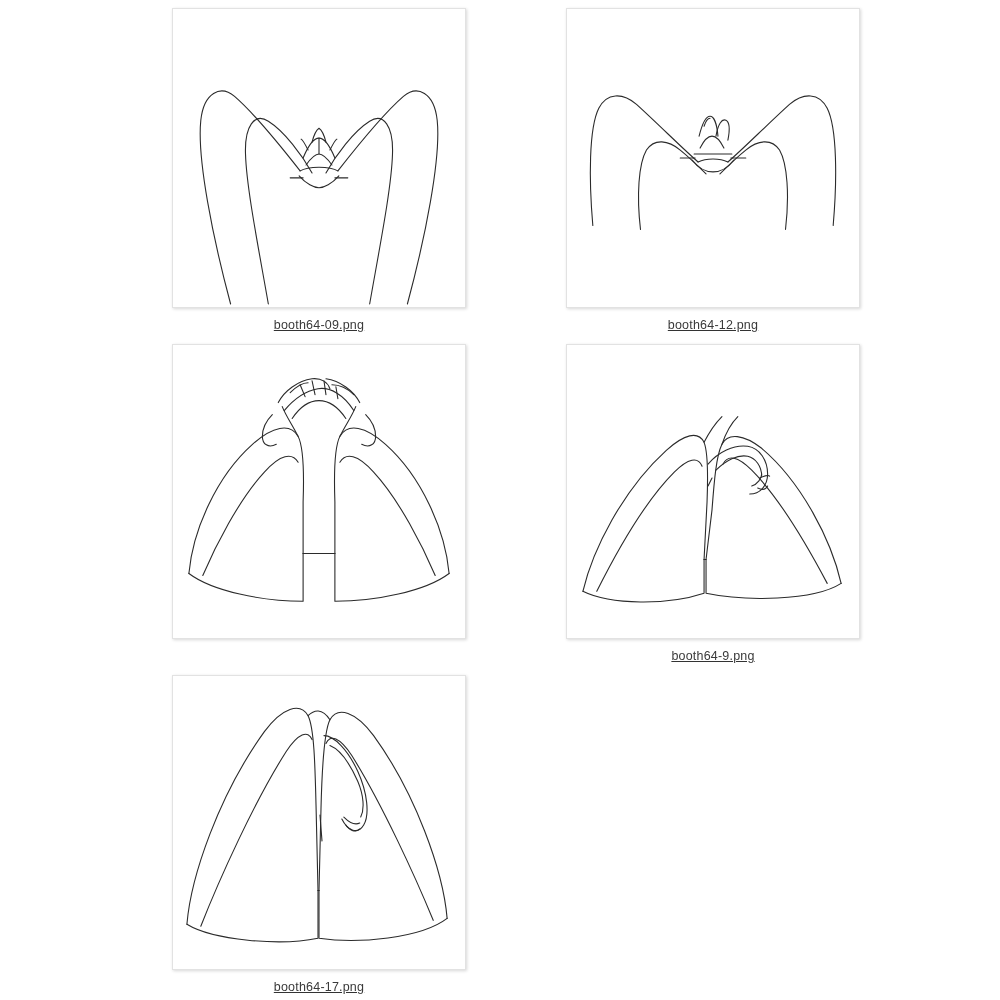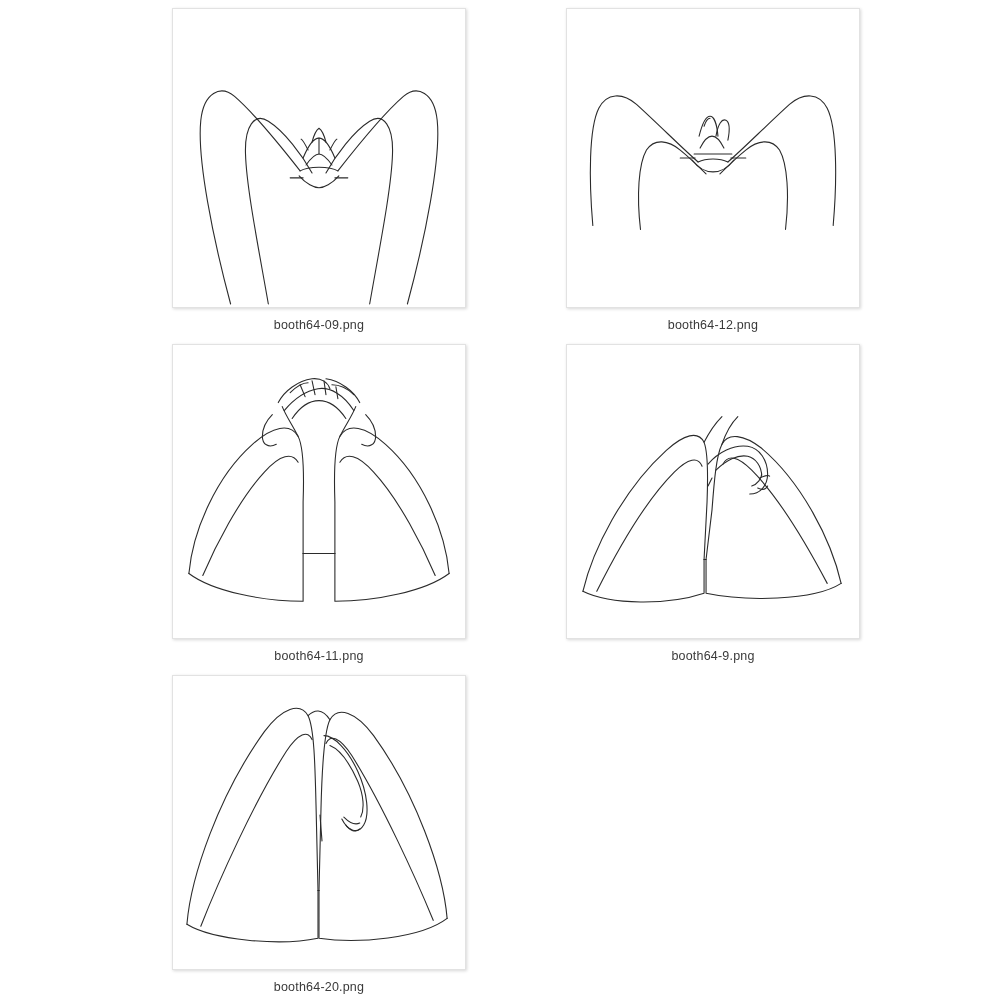--- a/index.html
+++ b/index.html
@@ -13,20 +13,21 @@
     font-family: "Liberation Sans", sans-serif;
     color: #333333;
     overflow: hidden;
   }
   .gallery {
     position: relative;
     width: 1000px;
     height: 1000px;
     box-sizing: border-box;
     padding: 8px 0 0 0;
+    text-decoration: underline;
   }
   .grid {
     display: flex;
     flex-wrap: wrap;
     align-content: flex-start;
     padding-left: 172px;
     box-sizing: border-box;
   }
   .cell {
     width: 394px;
@@ -132,21 +133,20 @@
           <path d="M160 40 C168 40 176 44 182 50"></path>
           <path d="M120 74 C128 62 138 56 147 56 C156 56 166 62 174 74"></path>
           <path d="M128 40 L133 52"></path>
           <path d="M140 36 L143 50"></path>
           <path d="M152 36 L154 50"></path>
           <path d="M164 42 L166 54"></path>
           <path d="M100 70 C94 76 90 84 90 92 C90 100 96 104 104 100"></path>
           <path d="M194 70 C200 76 204 84 204 92 C204 100 198 104 190 100"></path>
         </svg>
       </div>
-      <div class="caption">booth64-11.png</div>
     </div>
 
     <div class="cell row-2">
       <div class="thumb-frame">
         <svg viewBox="0 0 294 295" xmlns="http://www.w3.org/2000/svg" fill="none" stroke="#2b2b2b" stroke-width="1.1" stroke-linecap="round" stroke-linejoin="round">
           <path d="M16 248 C26 206 56 146 100 106 C118 90 132 86 138 98 C142 108 142 132 141 158 L138 216"></path>
           <path d="M16 248 C44 262 102 262 138 250 L138 216"></path>
           <path d="M30 248 C48 212 78 158 108 128 C122 114 132 112 136 122"></path>
           <path d="M276 240 C266 196 236 138 196 104 C178 90 162 88 156 100 C150 112 148 140 146 166 L140 216"></path>
           <path d="M276 240 C248 258 178 258 140 250 L140 216"></path>
@@ -176,17 +176,17 @@
           <path d="M262 246 C244 202 210 128 180 80 C168 62 158 58 154 68"></path>
           <path d="M146 216 L147 216"></path>
           <path d="M136 40 C142 34 150 32 158 44"></path>
           <path d="M152 60 C162 60 176 74 186 96 C196 118 198 140 192 150 C186 160 176 156 170 144"></path>
           <path d="M158 70 C168 74 178 88 186 106 C192 120 193 134 189 142"></path>
           <path d="M172 142 C178 148 184 150 188 148"></path>
           <path d="M174 150 C178 156 184 158 188 154"></path>
           <path d="M148 140 L150 166"></path>
         </svg>
       </div>
-      <div class="caption">booth64-20.png</div>
+      <div class="caption">booth64-17.png</div>
     </div>
 
   </div>
 </div>
 
 </body></html>

